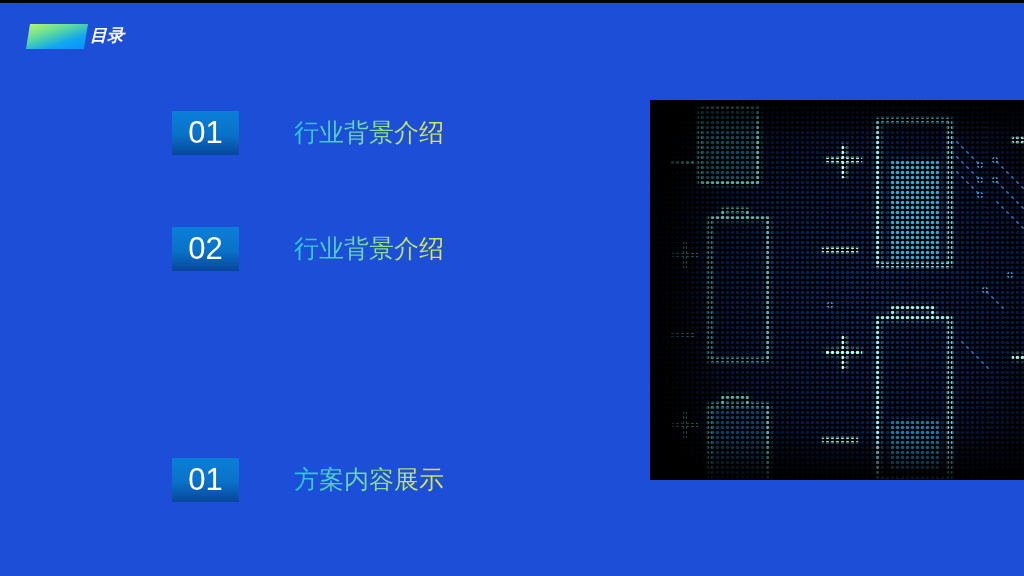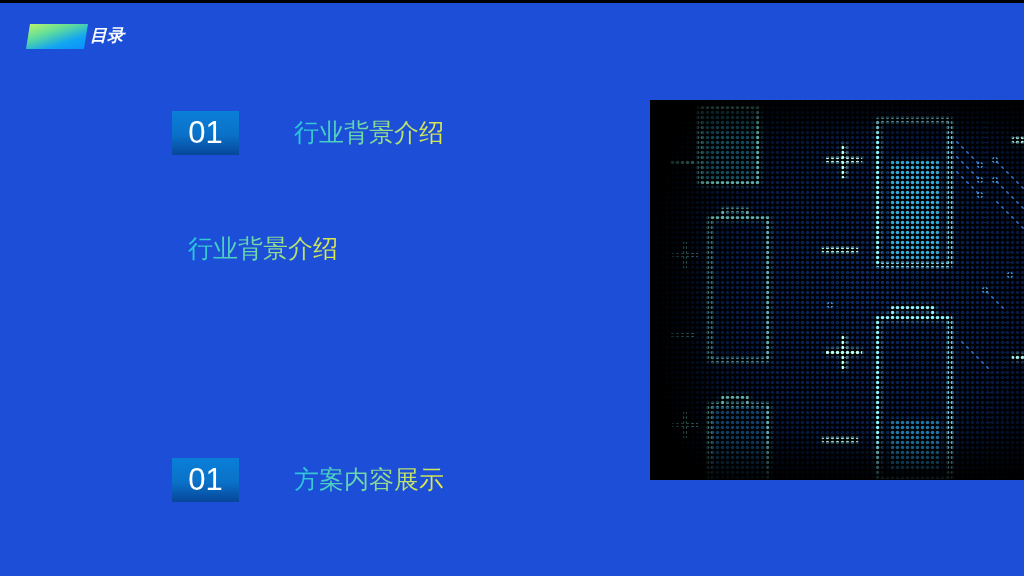--- a/index.html
+++ b/index.html
@@ -32,20 +32,21 @@
 
   <div class="header-badge"></div>
   <div class="header-title">目录</div>
 
   <div class="toc-item" style="top:108px;">
     <div class="num-box">01</div>
     <div class="toc-label">行业背景介绍</div>
   </div>
 
   <div class="toc-item" style="top:224px;">
+    <div class="num-box">02</div>
     <div class="toc-label">行业背景介绍</div>
   </div>
 
   <div class="toc-item" style="top:340px;">
   </div>
 
   <div class="toc-item" style="top:455px;">
     <div class="num-box">01</div>
     <div class="toc-label">方案内容展示</div>
   </div>

